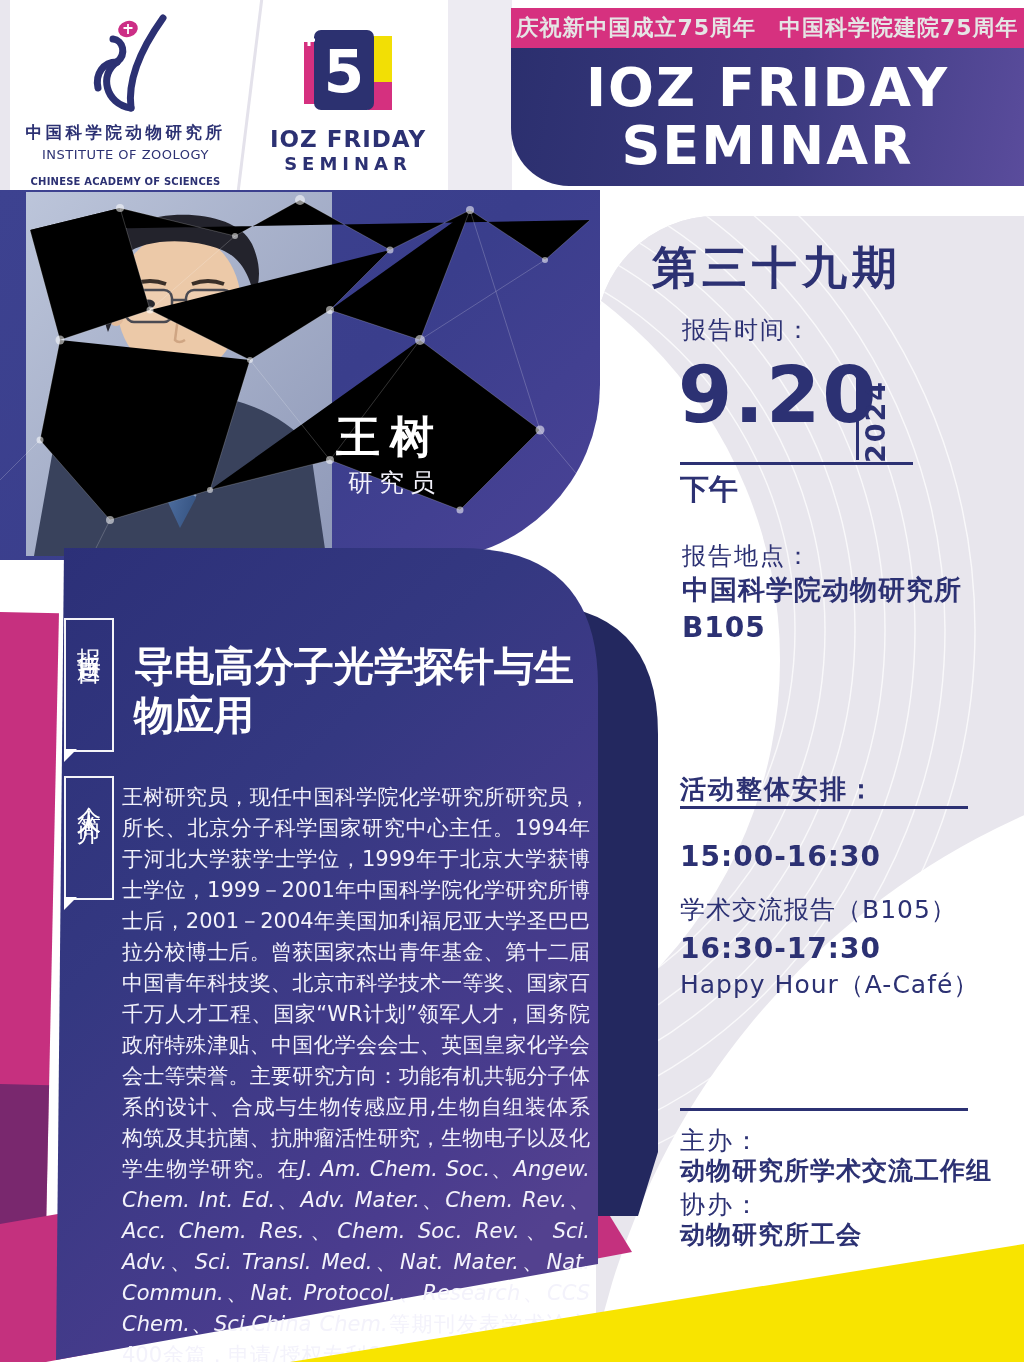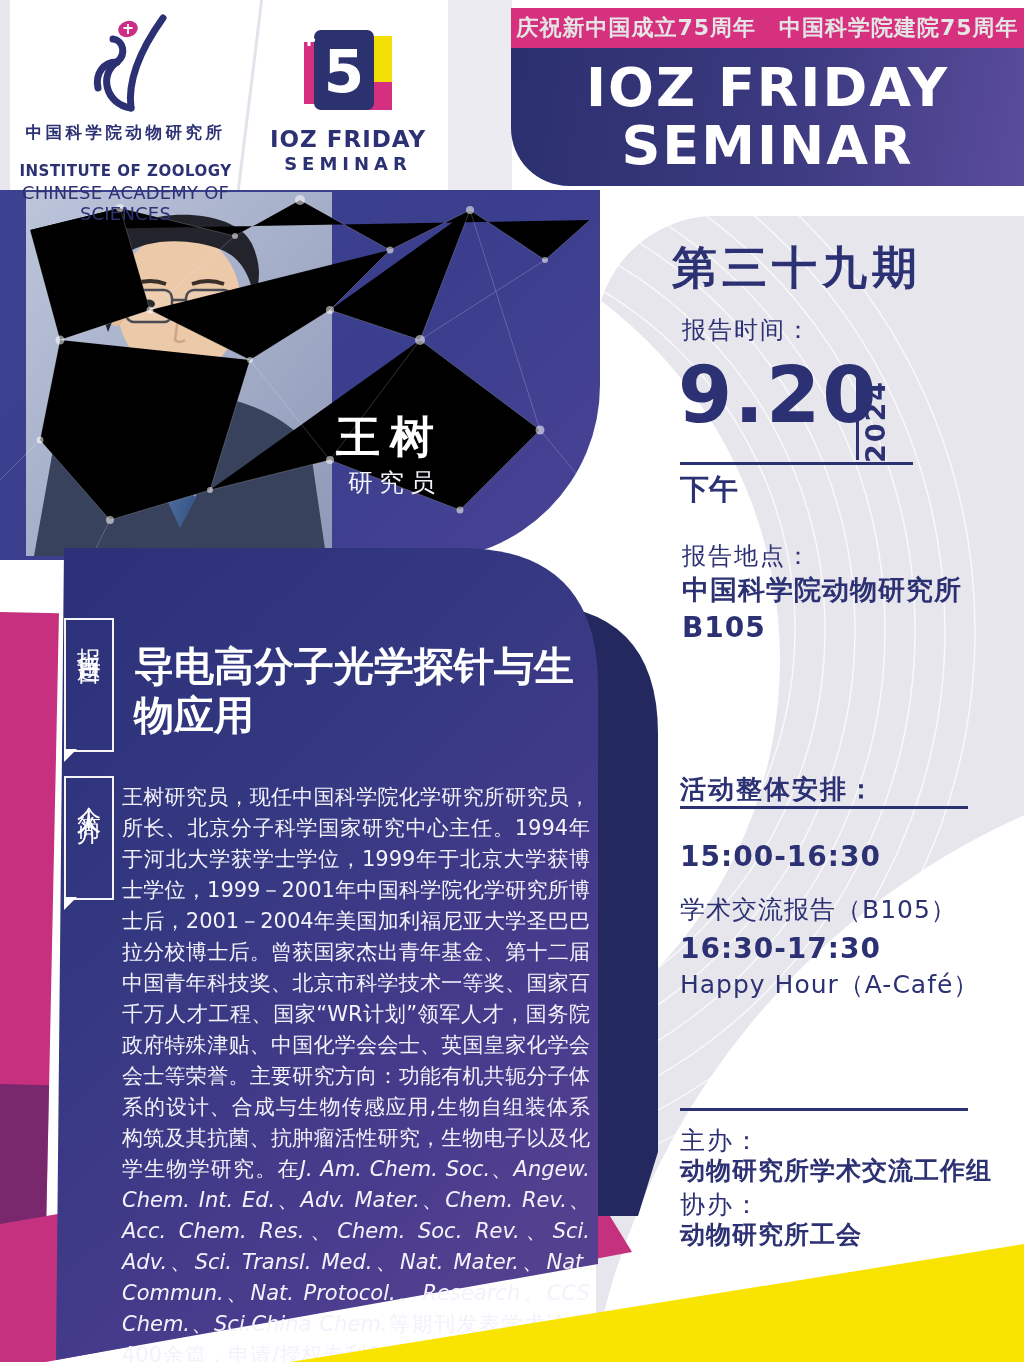--- a/index.html
+++ b/index.html
@@ -33,21 +33,21 @@
               font-size:24px;letter-spacing:5px;padding-top:9px;font-weight:500;}
   .vtail{position:absolute;left:-2px;bottom:-12px;width:0;height:0;
          border-right:13px solid transparent;border-top:13px solid #ffffff;}
   .talk-title{left:134px;top:642px;width:452px;color:#fff;font-size:40px;line-height:49px;
               font-weight:700;letter-spacing:0px;}
   .bio-text{left:122px;top:782px;width:468px;color:#f3f2fb;font-size:21px;line-height:31px;
             text-align:justify;}
   .bio-text i{font-style:italic;}
   
   .rc{color:#2c3173;z-index:20;}
-  .issue{left:652px;top:238px;width:290px;text-align:center;font-size:45px;font-weight:800;
+  .issue{left:652px;top:238px;width:290px;font-size:45px;font-weight:800;
          letter-spacing:5px;}
   .lbl{font-size:24px;letter-spacing:2px;font-weight:500;}
   .big-date{left:678px;top:356px;font-size:78px;font-weight:800;letter-spacing:2px;line-height:1;}
   .date-div{left:856px;top:378px;width:3px;height:82px;background:#2c3173;}
   .year-vert{left:860px;top:377px;height:86px;writing-mode:vertical-rl;transform:rotate(180deg);
              font-size:27px;font-weight:700;letter-spacing:2px;}
   .date-line{left:680px;top:462px;width:233px;height:3px;background:#2c3173;}
   .time-row{left:680px;top:470px;display:flex;gap:28px;font-size:29px;font-weight:700;}
   .venue{left:682px;top:572px;font-size:27px;font-weight:800;letter-spacing:1px;}
   .room{left:682px;top:611px;font-size:28px;font-weight:800;letter-spacing:1px;}
@@ -65,22 +65,22 @@
           align-items:center;justify-content:center;z-index:40;}
   .banner span{color:#e5e5e5;font-size:22px;font-weight:700;letter-spacing:1px;}
   .header-box{left:511px;top:48px;width:513px;height:138px;z-index:40;
               background:linear-gradient(100deg,#2b2f6e 0%,#3c3a80 55%,#5a4c9c 100%);
               border-radius:0 0 0 58px;display:flex;flex-direction:column;align-items:center;
               justify-content:center;}
   .header-box .hl{color:#fff;font-size:54px;font-weight:900;letter-spacing:2px;line-height:58px;}
   
   .org-logo{left:18px;top:12px;width:215px;z-index:40;text-align:center;color:#2c3173;}
   .org-cn{font-size:16.5px;font-weight:700;letter-spacing:3.5px;margin-top:2px;}
-  .org-en1{font-size:15px;font-weight:700;letter-spacing:.5px;margin-top:18px;}
-  .org-en2{font-size:18px;font-weight:400;letter-spacing:.2px;margin-top:2px;}
+  .org-en1{font-size:13px;font-weight:400;letter-spacing:.5px;margin-top:3px;}
+  .org-en2{font-size:10px;font-weight:700;letter-spacing:.2px;margin-top:14px;}
   .brand-logo{left:268px;top:26px;width:160px;z-index:40;text-align:center;color:#2c3173;}
   .brand1{font-size:23px;font-weight:900;letter-spacing:1px;margin-top:4px;}
   .brand2{font-size:18px;font-weight:700;letter-spacing:5px;margin-top:1px;}
 </style>
 </head>
 <body>
 
 <div class="abs tl-edge"></div>
 <div class="abs tl-strip"></div>
 <div class="abs tl-diag"></div>

